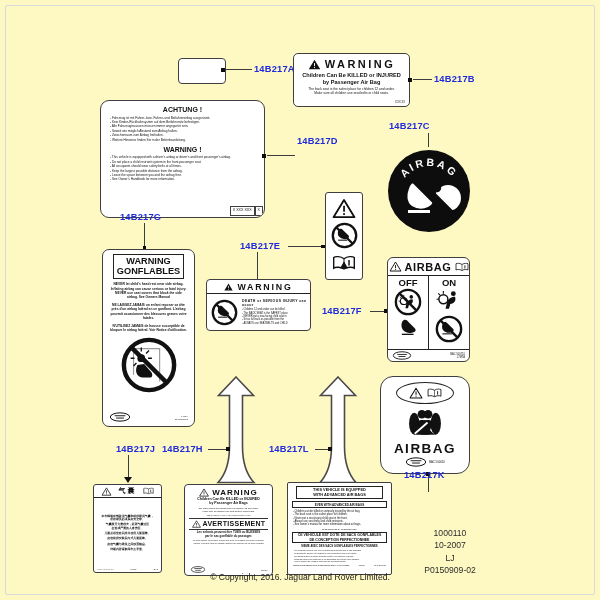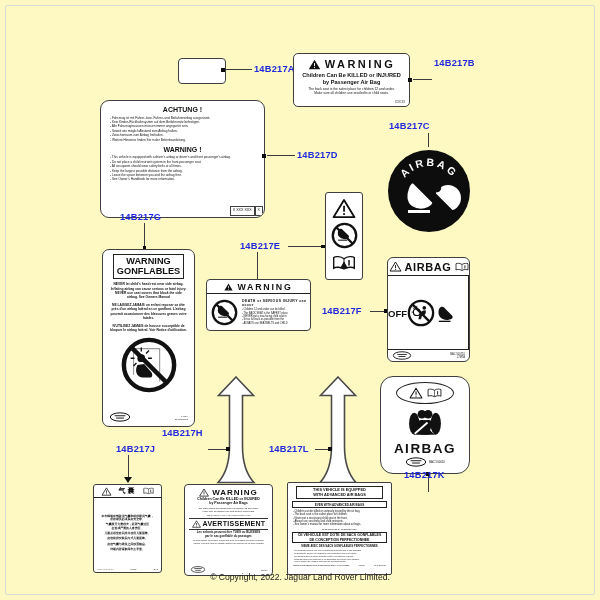--- a/index.html
+++ b/index.html
@@ -39,21 +39,21 @@
   #lblDe .hdr span{font-size:8.8px;font-weight:700;letter-spacing:1.8px}
   #lblDe .body{display:flex;width:100%;flex:1;align-items:center}
   #lblDe .txt{flex:1;padding-right:3px}
   #lblDe .sub{font-size:3.5px;font-weight:700;letter-spacing:.4px;margin-bottom:1.5px}
   #lblDe .it{font-size:2.6px;line-height:3.4px}
   
   #lblF{left:387px;top:257px;width:83px;height:105px;border-radius:6px;border-width:1.5px}
   #lblF .hdr{width:100%;height:17px;border-bottom:1.2px solid #222;display:flex;align-items:center;justify-content:center;gap:3px}
   #lblF .hdr .t{font-size:11px;font-weight:700;letter-spacing:.6px}
   #lblF .cols{display:flex;width:100%;flex:1}
-  #lblF .col{flex:1;display:flex;align-items:center;padding-top:1px}
+  #lblF .col{flex:1;display:flex;flex-direction:column;align-items:center;padding-top:1px}
   #lblF .col.left{border-right:1.1px solid #222}
   #lblF .onoff{font-size:9.5px;font-weight:700}
   #lblF .foot{width:100%;height:12px;border-top:1.1px solid #222;display:flex;align-items:center;justify-content:space-between;padding:0 4px;box-sizing:border-box}
   #lblF .cod{font-size:2.6px;line-height:3px;text-align:right}
   
   #lblK{left:380px;top:376px;width:90px;height:98px;border-radius:13px;border-width:1.5px;padding-top:5px}
   #lblK .oval{border:1.3px solid #222;border-radius:50%;width:56px;height:20px;display:flex;align-items:center;justify-content:center;gap:4px}
   #lblK .air{font-size:13.5px;font-weight:700;letter-spacing:1.5px;margin-top:1px}
   #lblK .foot{display:flex;align-items:center;gap:2px;margin-top:1px}
   #lblK .cod{font-size:2.8px}
@@ -161,21 +161,21 @@
       <span class="t1">WARNING</span>
     </div>
     <div class="l12">Children Can Be KILLED or INJURED</div>
     <div class="l12" style="margin-top:0">by Passenger Air Bag</div>
     <div class="l34">The back seat is the safest place for children 12 and under.</div>
     <div class="l34" style="margin-top:0">Make sure all children use seat belts or child seats.</div>
     <div class="code">X XX XX</div>
   </div>
   <div class="sqdot" style="left:408px;top:78px"></div>
   <div class="hline" style="left:413px;top:79px;width:19px"></div>
-  <div class="callout" style="left:434px;top:58px">14B217B</div>
+  <div class="callout" style="left:434px;top:74px">14B217B</div>
 
   <div class="callout" style="left:389px;top:121px">14B217C</div>
   <div class="vline" style="left:428px;top:133px;height:14px"></div>
   <svg style="position:absolute;left:386px;top:148px" width="86" height="86" viewBox="0 0 86 86">
     <clipPath id="clipC">
         <circle cx="43" cy="43" r="41"></circle>
       </clipPath>
     <circle cx="43" cy="43" r="41" fill="#0d0d0d"></circle>
     <g clip-path="url(#clipC)">
       <path d="M24 38 Q18 52 26 58 Q34 63 42 59 L45 57 Q48 54 45 51 L33 38 Q27 32 24 38 Z" fill="#fff"></path>
@@ -205,21 +205,21 @@
     <div class="blk" style="margin-top:0">- Keep the largest possible distance from the airbag.</div>
     <div class="blk" style="margin-top:0">- Leave the space between you and the airbag free.</div>
     <div class="blk" style="margin-top:0">- See Owner's Handbook for more information.</div>
     <div class="codes">
       <div>X XXX XXX</div>
       <div>X</div>
     </div>
   </div>
   <div class="sqdot" style="left:262px;top:154px"></div>
   <div class="hline" style="left:267px;top:155px;width:28px"></div>
-  <div class="callout" style="left:297px;top:150px">14B217D</div>
+  <div class="callout" style="left:297px;top:136px">14B217D</div>
 
   <div class="callout" style="left:120px;top:212px">14B217G</div>
   <div class="vline" style="left:144px;top:223px;height:25px"></div>
   <div class="sqdot" style="left:142.5px;top:246px"></div>
   <div class="lbl" id="lblG">
     <div class="hdr">
       <div>WARNING</div>
       <div>GONFLABLES</div>
     </div>
     <div class="p">NEVER let child's head rest near side airbag. Inflating airbag can cause serious or fatal injury. NEVER use seat covers that block the side airbag. See Owners Manual</div>
@@ -301,20 +301,29 @@
         <div class="onoff">OFF</div>
         <svg width="28" height="28" viewBox="0 0 30 30">
           <use href="#ico-bag" transform="translate(4.5,5) scale(0.7)"></use>
           <circle cx="15" cy="15" r="13" fill="none" stroke="#111" stroke-width="2.5"></circle>
           <path d="M5.8 5.8 L24.2 24.2" stroke="#111" stroke-width="2.5"></path>
         </svg>
         <svg width="21" height="20" viewBox="0 0 24 24" style="margin-top:1px">
             <use href="#ico-seat"></use>
           </svg>
       </div>
+      <div class="col">
+        <div class="onoff">ON</div>
+        <svg width="26" height="26" viewBox="0 0 30 30">
+            <use href="#ico-bag"></use>
+          </svg>
+        <svg width="28" height="28" viewBox="0 0 30 30" style="margin-top:1px">
+            <use href="#ico-nochild"></use>
+          </svg>
+      </div>
     </div>
     <div class="foot">
       <svg width="20" height="9" viewBox="0 0 30 14">
           <use href="#ico-lr"></use>
         </svg>
       <div class="cod">
         <div>BAC 500710</div>
         <div>L7MTA</div>
       </div>
     </div>
@@ -349,21 +358,21 @@
       <use href="#big-arrow"></use>
     </svg>
   <svg style="position:absolute;left:315px;top:376px" width="46" height="108" viewBox="0 0 46 108">
       <use href="#big-arrow"></use>
     </svg>
 
   <div class="callout" style="left:116px;top:444px">14B217J</div>
   <div class="vline" style="left:127.5px;top:455px;height:22px"></div>
   <div style="position:absolute;left:124px;top:477px;width:0;height:0;border-left:4px solid transparent;border-right:4px solid transparent;border-top:6px solid #111"></div>
 
-  <div class="callout" style="left:162px;top:428px">14B217H</div>
+  <div class="callout" style="left:162px;top:444px">14B217H</div>
   <div class="hline" style="left:208px;top:448.5px;width:20px"></div>
   <div class="sqdot" style="left:226px;top:447px"></div>
 
   <div class="callout" style="left:269px;top:444px">14B217L</div>
   <div class="hline" style="left:315px;top:448.5px;width:15px"></div>
   <div class="sqdot" style="left:328px;top:447px"></div>
 
   <div class="lbl" id="lblJ">
     <div class="hdr">
       <svg width="11" height="9" viewBox="0 0 26 23">
@@ -443,14 +452,20 @@
     <div class="frbl" style="margin-top:0">- Ne jamais placer un siège d'enfant orienté vers l'arrière à l'avant.</div>
     <div class="frbl" style="margin-top:0">- Toujours utiliser les ceintures et les dispositifs de retenue pour enfants.</div>
     <div class="frbl" style="margin-top:0">- Voir le manuel de l'usager pour plus de renseignements.</div>
     <div class="codes">
       <span>CETTE ETIQUETTE DOIT ETRE ENLEVEE PAR LE CLIENT</span>
       <span>L7MTA</span>
       <span>BAC 500010</span>
     </div>
   </div>
 
-  <div id="copyright">© Copyright, 2022. Jaguar Land Rover Limited.</div>
+  <div id="refs">
+    <div>1000110</div>
+    <div>10-2007</div>
+    <div>LJ</div>
+    <div>P0150909-02</div>
+  </div>
+  <div id="copyright">© Copyright, 2016. Jaguar Land Rover Limited.</div>
 </div>
 
 </body></html>

